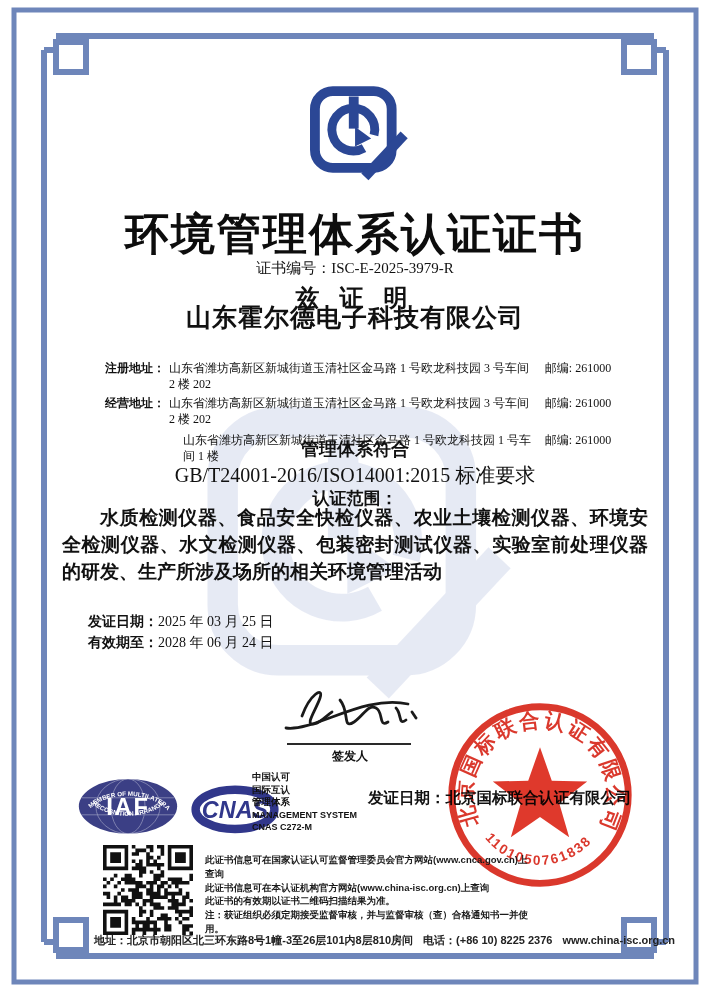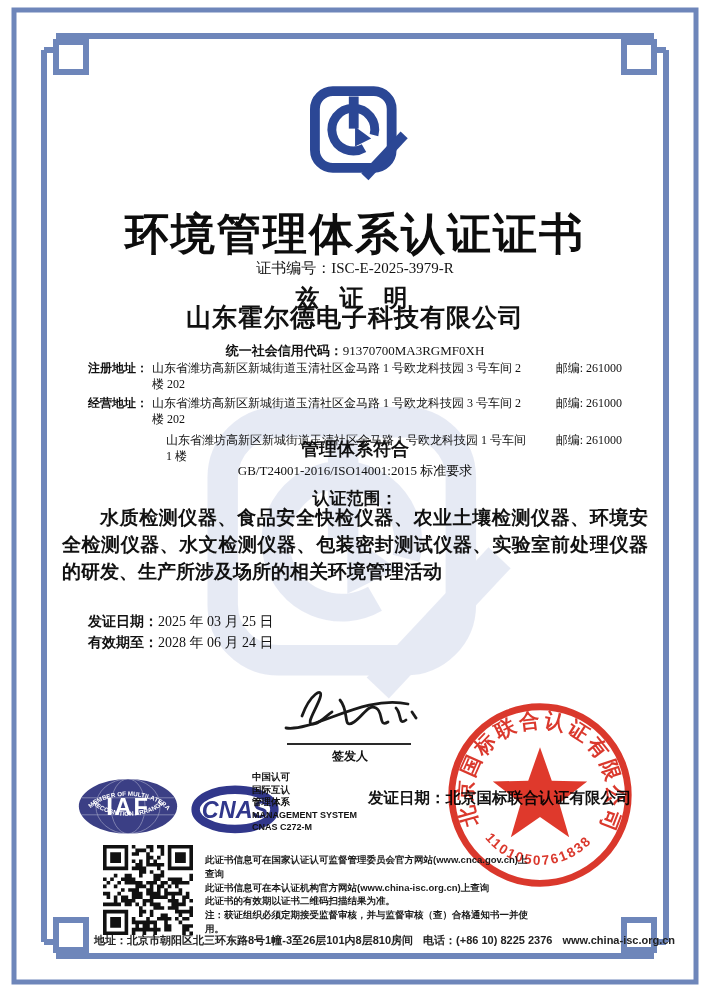--- a/index.html
+++ b/index.html
@@ -16,28 +16,28 @@
   .logo-top{left:306px;top:84px;width:116px;color:#2b4795;}
   .title{top:193px;font-size:44px;font-weight:bold;letter-spacing:2px;color:#0d0d0d;margin-top:12px;}
   .certno{top:259px;font-size:15px;}
   .hereby{top:282px;font-size:24px;font-weight:bold;letter-spacing:7px;}
   .company{top:301px;font-size:25px;font-weight:bold;font-family:"Liberation Sans",sans-serif;letter-spacing:1px;}
   .credit{top:342px;font-size:13px;}
   .credit b{font-family:"Liberation Sans",sans-serif;}
   
   .addr-block{left:88px;top:360px;width:534px;font-size:12px;line-height:16px;}
   .addr-row{display:flex;margin-bottom:3px;}
-  .addr-row .lbl{font-weight:bold;font-family:"Liberation Sans",sans-serif;flex:0 0 64px;}
+  .addr-row .lbl{font-weight:bold;font-family:"Liberation Sans",sans-serif;flex:0 0 64px;margin-left:17px;}
   .addr-row .txt{flex:1 1 auto;}
-  .addr-row .zip{flex:0 0 88px;text-align:right;}
+  .addr-row .zip{flex:0 0 88px;text-align:center;}
   .addr-row.r3{margin-top:5px;}
   .addr-row.r3 .lbl{flex:0 0 78px;}
   
   .conform{top:437px;font-size:18px;font-weight:bold;font-family:Liberation Sans, sans-serif;}
-  .standard{top:462px;font-size:13px;}
+  .standard{top:462px;font-size:20px;}
   .scope-lbl{top:487px;font-size:17px;font-weight:bold;font-family:"Liberation Sans",sans-serif;}
   .scope{left:62px;top:504px;width:586px;font-size:19px;font-weight:bold;
          font-family:"Liberation Sans",sans-serif;line-height:27px;text-align:justify;text-indent:2em;}
   .dates{left:88px;top:611px;font-size:14px;line-height:21px;}
   .dates .lbl{font-weight:bold;font-family:"Liberation Sans",sans-serif;}
   
   .sig{left:280px;top:682px;width:150px;color:#1a1a1a;}
   .sig-line{left:287px;top:743px;width:124px;height:2px;background:#2a2a2a;}
   .signer{left:280px;top:748px;width:140px;text-align:center;font-size:12px;font-weight:bold;
           font-family:"Liberation Sans",sans-serif;}
@@ -104,23 +104,20 @@
 
   <div class="abs ctr title">环境管理体系认证证书</div>
 
   <div class="abs ctr certno">
     <span>证书编号：</span><span>ISC-E-2025-3979-R</span>
   </div>
 
   <div class="abs ctr hereby">兹 证 明</div>
   <div class="abs ctr company">山东霍尔德电子科技有限公司</div>
 
-  <div class="abs ctr credit">
-    <b>统一社会信用代码：</b><span>91370700MA3RGMF0XH</span>
-  </div>
 
   <div class="abs addr-block">
     <div class="addr-row">
       <span class="lbl">注册地址：</span>
       <span class="txt">山东省潍坊高新区新城街道玉清社区金马路 1 号欧龙科技园 3 号车间 2 楼 202</span>
       <span class="zip"><span>邮编: </span><span>261000</span></span>
     </div>
     <div class="addr-row">
       <span class="lbl">经营地址：</span>
       <span class="txt">山东省潍坊高新区新城街道玉清社区金马路 1 号欧龙科技园 3 号车间 2 楼 202</span>

